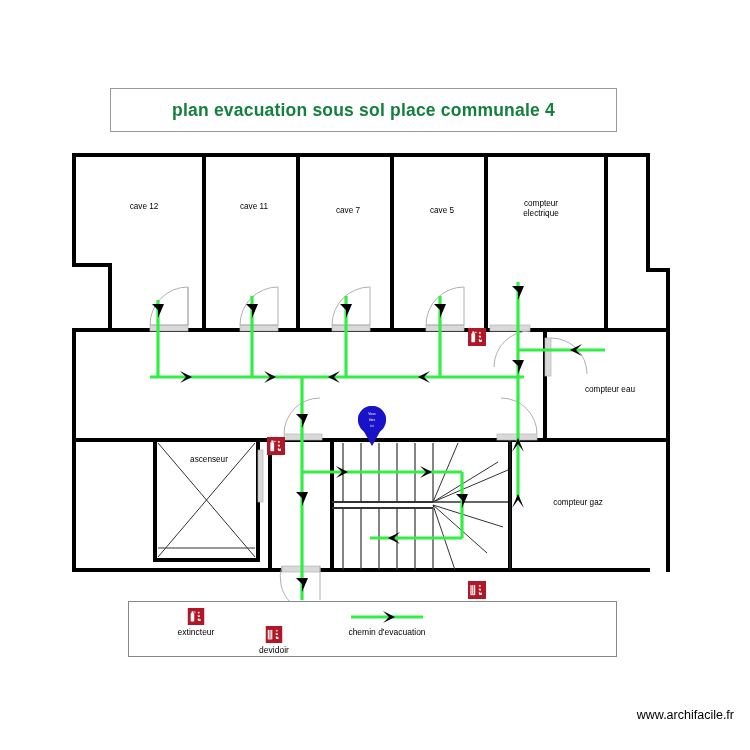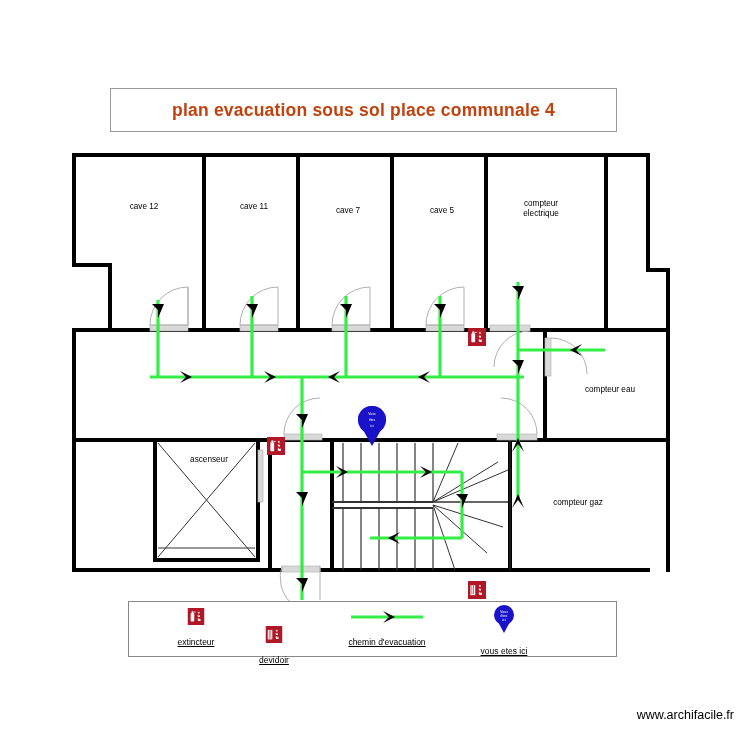--- a/index.html
+++ b/index.html
@@ -28,21 +28,21 @@
     height: 42px;
     border: 1px solid #999999;
     background: #ffffff;
     display: flex;
     align-items: center;
     justify-content: center;
   }
   .title-text {
     font-size: 17.5px;
     font-weight: bold;
-    color: #c2410c;
+    color: #15803d;
     letter-spacing: 0.2px;
     white-space: nowrap;
     text-align: center;
   }
   .footer-text {
     position: absolute;
     right: 16px;
     top: 708px;
     font-size: 12.5px;
     color: #000000;
@@ -57,23 +57,22 @@
     background: #ffffff;
   }
   .legend-item {
     position: absolute;
     text-align: center;
     font-size: 8.5px;
     color: #000000;
   }
   .legend-label {
     display: block;
-    margin-top: 10px;
+    margin-top: 0;
     white-space: nowrap;
-    text-decoration: underline;
   }
   svg.plan-svg {
     position: absolute;
     left: 0;
     top: 0;
     width: 750px;
     height: 750px;
   }
   .pin-text {
     font-size: 3.3px;
@@ -361,27 +360,17 @@
     </div>
 
     <div class="legend-item" style="left:178px; top:6px; width:160px;">
       <svg width="80" height="17" viewBox="0 0 80 17">
         <path d="M4 9 L76 9" stroke="#33ee44" stroke-width="3.2" fill="none"></path>
         <path d="M36 3 L48 9 L36 15 L42 9 Z" fill="#000000"></path>
       </svg>
       <span class="legend-label">chemin d'evacuation</span>
     </div>
 
-    <div class="legend-item" style="left:315px; top:2px; width:120px;">
-      <svg width="22" height="30" viewBox="0 0 22 30">
-        <circle cx="11" cy="11" r="10" fill="#1a12c8"></circle>
-        <path d="M11 29 L3.5 15 L18.5 15 Z" fill="#1a12c8"></path>
-        <text x="11" y="9" class="pin-text" style="font-size:3.6px">Vous</text>
-        <text x="11" y="13" class="pin-text" style="font-size:3.6px">êtes</text>
-        <text x="11" y="17" class="pin-text" style="font-size:3.6px">ici</text>
-      </svg>
-      <span class="legend-label">vous etes ici</span>
-    </div>
   </div>
 
   <div class="footer-text">www.archifacile.fr</div>
 
 </div>
 
 </body></html>

